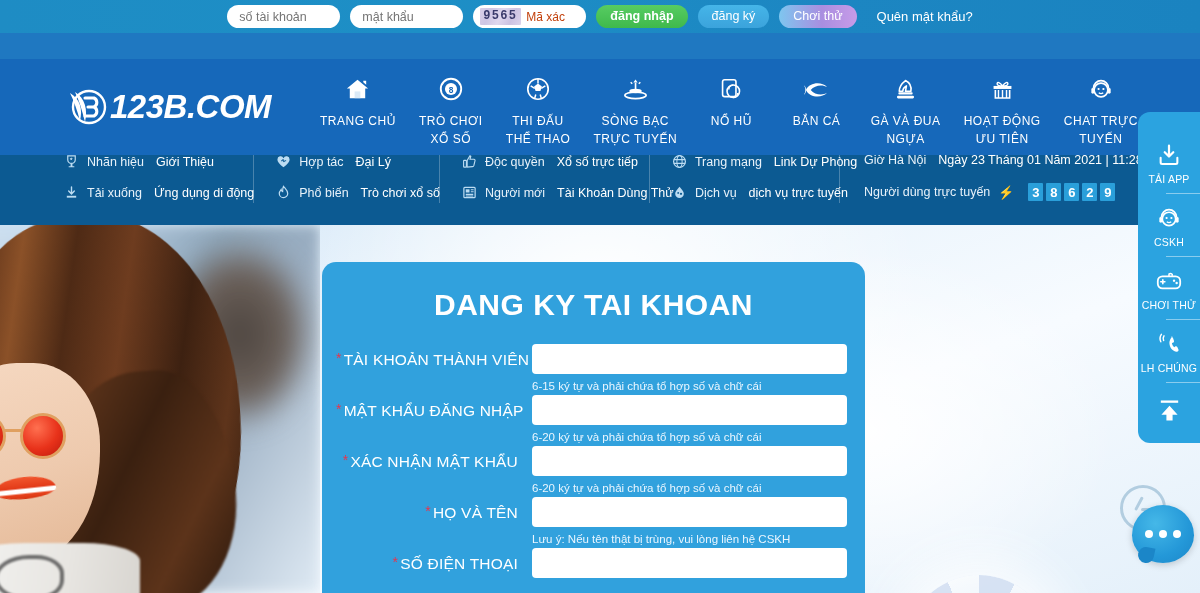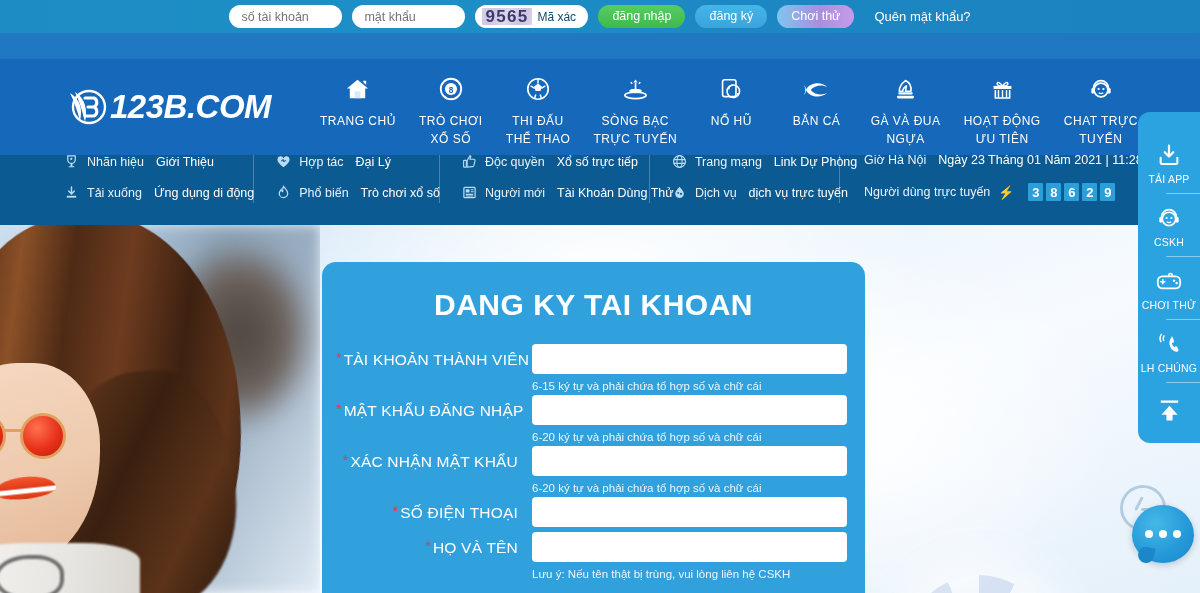--- a/index.html
+++ b/index.html
@@ -22,31 +22,31 @@
     width: 113px; height: 23px; border-radius: 12px; background: #fff;
     border: none; outline: none; font-size: 12.5px; color: #000000;
     padding: 0 12px; font-family: "Liberation Sans", sans-serif;
   }
   .tb-captcha-wrap {
     width: 113px; height: 23px; border-radius: 12px; background: #fff;
     display: flex; align-items: center; padding: 0 7px; gap: 5px;
   }
   .tb-captcha-img {
     background: linear-gradient(115deg,#d9cfe8 0%,#cfc6e4 25%,#e0d8ee 50%,#cdc3e2 75%,#dcd4ec 100%);
-    color: #3a3a6b; font-weight: 700; font-size: 17px; letter-spacing: 1.3px;
+    color: #3a3a6b; font-weight: 700; font-size: 12px; letter-spacing: 1.3px;
     padding: 1px 4px 1px 3px; border-radius: 1px; line-height: 15px;
-    font-family: Liberation Sans, sans-serif;
-  }
-  .tb-captcha-label { font-size: 12px; color: #0c4a6e; white-space: nowrap; }
+    font-family: Liberation Mono, monospace;
+  }
+  .tb-captcha-label { font-size: 12px; color: #c2410c; white-space: nowrap; }
   .tb-btn {
     height: 23px; border-radius: 12px; border: none; color: #fff;
     font-size: 12.5px; padding: 0 14px; cursor: pointer; white-space: nowrap;
     font-family: "Liberation Sans", sans-serif; line-height: 23px;
   }
-  .tb-btn.login  { background: linear-gradient(180deg,#57cc62 0%,#3fb94c 100%); }
+  .tb-btn.login  { background: linear-gradient(180deg,#57cc62 0%,#3fb94c 100%); font-weight: bold; }
   .tb-btn.reg    { background: linear-gradient(180deg,#45b5e8 0%,#3ba3dc 100%); }
   .tb-btn.demo   { background: linear-gradient(90deg,#7ec6ef 0%,#a98ee0 55%,#c79be8 100%); }
   .tb-forgot { color: #fff; font-size: 13px; margin-left: 10px; text-decoration: none; white-space: nowrap; }
 
   
   #navbar {
     position: absolute; left: 0; top: 33px; width: 1200px; height: 96px;
     background: #1668ba; z-index: 28; display: flex; align-items: center; margin-top: 26px;
   }
   #logo {
@@ -572,37 +572,37 @@
     <div class="frow">
       <div class="flabel">
         <span class="star">*</span><span>XÁC NHẬN MẬT KHẨU</span>
       </div>
       <div class="fright">
         <input class="finput" type="password" placeholder="" style="">
         <div class="fhint">6-20 ký tự và phải chứa tổ hợp số và chữ cái</div>
       </div>
     </div>
 
+    <div class="frow">
+      <div class="flabel">
+        <span class="star">*</span><span>HỌ VÀ TÊN</span>
+      </div>
+      <div class="fright">
+        <input class="finput" placeholder="" style="">
+        <div class="fhint">Lưu ý: Nếu tên thật bị trùng, vui lòng liên hệ CSKH</div>
+      </div>
+    </div>
+
     <div class="frow tight">
       <div class="flabel">
         <span class="star">*</span><span>SỐ ĐIỆN THOẠI</span>
       </div>
       <div class="fright">
         <input class="finput" placeholder="" style="">
         <div class="fhint"></div>
-      </div>
-    </div>
-
-    <div class="frow">
-      <div class="flabel">
-        <span class="star">*</span><span>HỌ VÀ TÊN</span>
-      </div>
-      <div class="fright">
-        <input class="finput" placeholder="" style="">
-        <div class="fhint">Lưu ý: Nếu tên thật bị trùng, vui lòng liên hệ CSKH</div>
       </div>
     </div>
   </div>
 
   <div id="rside">
     <div class="rsitem">
       <span class="rsic">
         <svg viewBox="0 0 28 28" width="26" height="26">
           <path d="M14 4v11M9.4 11l4.6 4.6L18.6 11" stroke="#fff" stroke-width="2.4" fill="none" stroke-linecap="round" stroke-linejoin="round"></path>
           <path d="M5 17v5a1.6 1.6 0 0 0 1.6 1.6h14.8A1.6 1.6 0 0 0 23 22v-5" stroke="#fff" stroke-width="2.2" fill="none" stroke-linecap="round"></path>

